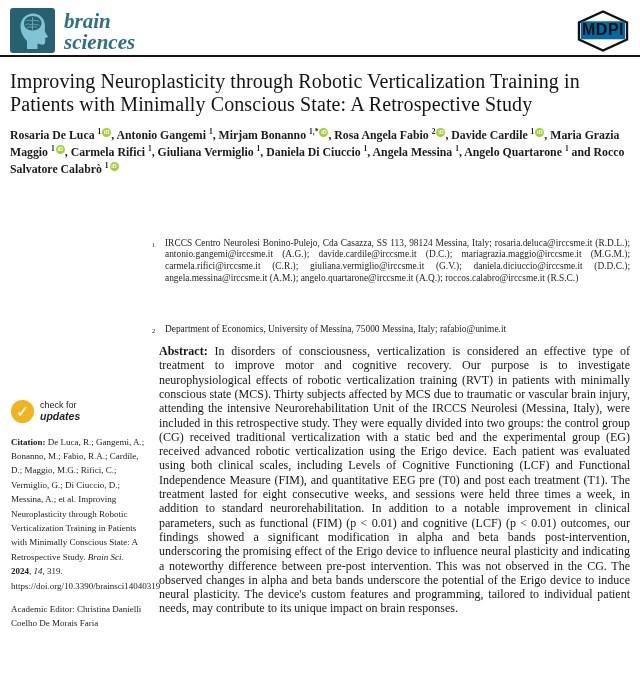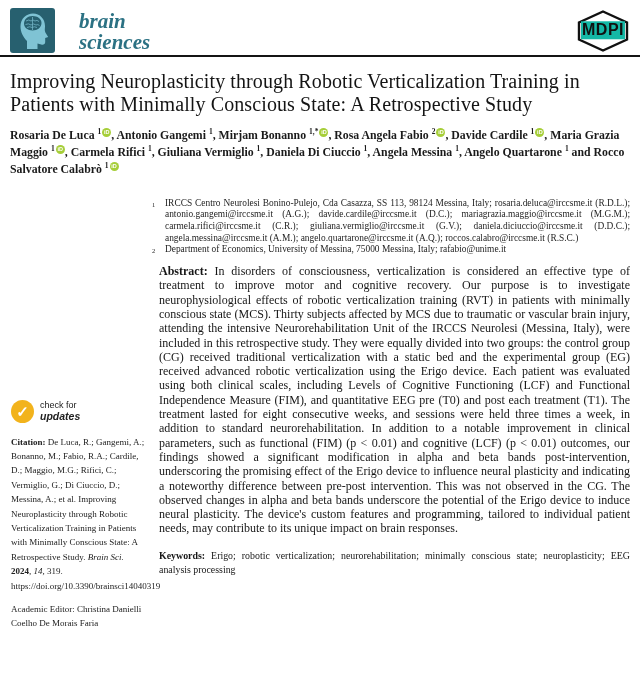--- a/index.html
+++ b/index.html
@@ -5,26 +5,26 @@
   * { margin:0; padding:0; box-sizing:border-box; }
   html,body { width:640px; height:674px; overflow:hidden; background:#fff;
     font-family:"Liberation Serif", serif; color:#1c1c1c; }
   .page { width:640px; height:674px; position:relative; background:#fff; }
 
   
   .header { display:flex; justify-content:space-between; align-items:flex-start;
     padding:8px 8px 0 10px; height:57px; border-bottom:2px solid #141414; }
   .brand { display:flex; align-items:center; }
   .brand-logo { width:45px; height:45px; flex:none; }
-  .journal-name { margin-left:24px; font-style:italic; font-weight:600;
+  .journal-name { margin-left:9px; font-style:italic; font-weight:600;
     font-size:21px; line-height:0.98; color:#2b7183; padding-top:2px; }
   .mdpi { position:relative; width:58px; height:42px; margin-top:2px; }
   .mdpi svg { position:absolute; inset:0; }
   .mdpi-text { position:absolute; left:50%; top:50%; transform:translate(-50%,-54%);
-    background:#14b8a6; font-family:"Liberation Sans", sans-serif; font-weight:bold;
+    background:#0369a1; font-family:"Liberation Sans", sans-serif; font-weight:bold;
     font-size:16px; letter-spacing:0.5px; color:#111; padding:0 1px; }
 
   
   .content { padding:0 8px 0 10px; }
   .article-label { font-style:italic; font-size:12px; margin-top:14px; color:#222; }
   .title { font-size:20px; font-weight:normal; line-height:1.16; color:#141414;
     margin-top:13px; letter-spacing:0.1px; }
   .authors { margin-top:11px; font-size:11.8px; font-weight:bold; line-height:1.34;
     color:#1a1a1a; padding-right:6px; }
   .authors sup { font-size:7.5px; font-weight:bold; }
@@ -46,21 +46,21 @@
   .badge-text { margin-left:6px; font-family:"Liberation Sans", sans-serif;
     font-size:9px; line-height:1.15; color:#222; }
   .badge-text .b2 { font-weight:bold; font-size:10.5px;font-style:italic; }
   .side-par { font-size:9px; line-height:14.4px; margin-top:12px; color:#222;
     text-align:left; }
   .side-par b { font-weight:bold; }
   .side-par .doi { color:#222; cursor:pointer; }
   .side-editor { margin-top:9px; }
 
   
-  .aff-row { display:flex; font-size:9.4px; line-height:11.7px; color:#1e1e1e; }
+  .aff-row { display:flex; font-size:9.4px; line-height:11.7px; color:#1e1e1e;margin-top:40px; }
   .aff-marker { flex:none; width:13px; font-size:6.5px; padding-top:1px;
     text-align:left; vertical-align:super; }
   .aff-text { flex:1; text-align:justify; padding-right:2px; }
   .abstract { margin-top:7px; font-size:12px; line-height:14.3px;
     text-align:justify; color:#161616; padding-left:7px; padding-right:2px; }
   .keywords { margin-top:13px; font-size:9.9px; line-height:14.3px;
     text-align:justify; color:#161616; padding-left:7px; padding-right:2px; }
 </style>
 </head>
 <body>
@@ -122,18 +122,17 @@
           <sup class="aff-marker">1</sup>
           <div class="aff-text">IRCCS Centro Neurolesi Bonino-Pulejo, Cda Casazza, SS 113, 98124 Messina, Italy; rosaria.deluca@irccsme.it (R.D.L.); antonio.gangemi@irccsme.it (A.G.); davide.cardile@irccsme.it (D.C.); mariagrazia.maggio@irccsme.it (M.G.M.); carmela.rifici@irccsme.it (C.R.); giuliana.vermiglio@irccsme.it (G.V.); daniela.diciuccio@irccsme.it (D.D.C.); angela.messina@irccsme.it (A.M.); angelo.quartarone@irccsme.it (A.Q.); roccos.calabro@irccsme.it (R.S.C.)</div>
         </div>
         <div class="aff-row">
           <sup class="aff-marker">2</sup>
           <div class="aff-text">Department of Economics, University of Messina, 75000 Messina, Italy; rafabio@unime.it</div>
         </div>
 
         <p class="abstract"><b>Abstract:</b> <span>In disorders of consciousness, verticalization is considered an effective type of treatment to improve motor and cognitive recovery. Our purpose is to investigate neurophysiological effects of robotic verticalization training (RVT) in patients with minimally conscious state (MCS). Thirty subjects affected by MCS due to traumatic or vascular brain injury, attending the intensive Neurorehabilitation Unit of the IRCCS Neurolesi (Messina, Italy), were included in this retrospective study. They were equally divided into two groups: the control group (CG) received traditional verticalization with a static bed and the experimental group (EG) received advanced robotic verticalization using the Erigo device. Each patient was evaluated using both clinical scales, including Levels of Cognitive Functioning (LCF) and Functional Independence Measure (FIM), and quantitative EEG pre (T0) and post each treatment (T1). The treatment lasted for eight consecutive weeks, and sessions were held three times a week, in addition to standard neurorehabilitation. In addition to a notable improvement in clinical parameters, such as functional (FIM) (p &lt; 0.01) and cognitive (LCF) (p &lt; 0.01) outcomes, our findings showed a significant modification in alpha and beta bands post-intervention, underscoring the promising effect of the Erigo device to influence neural plasticity and indicating a noteworthy difference between pre-post intervention. This was not observed in the CG. The observed changes in alpha and beta bands underscore the potential of the Erigo device to induce neural plasticity. The device's custom features and programming, tailored to individual patient needs, may contribute to its unique impact on brain responses.</span></p>
 
-        <p class="keywords"><b>Keywords:</b> <span>Erigo; robotic verticalization; neurorehabilitation; minimally conscious state; neuroplasticity; EEG analysis processing</span></p>
       </div>
 
     </div>
   </div>
 </div>
 
 </body></html>

